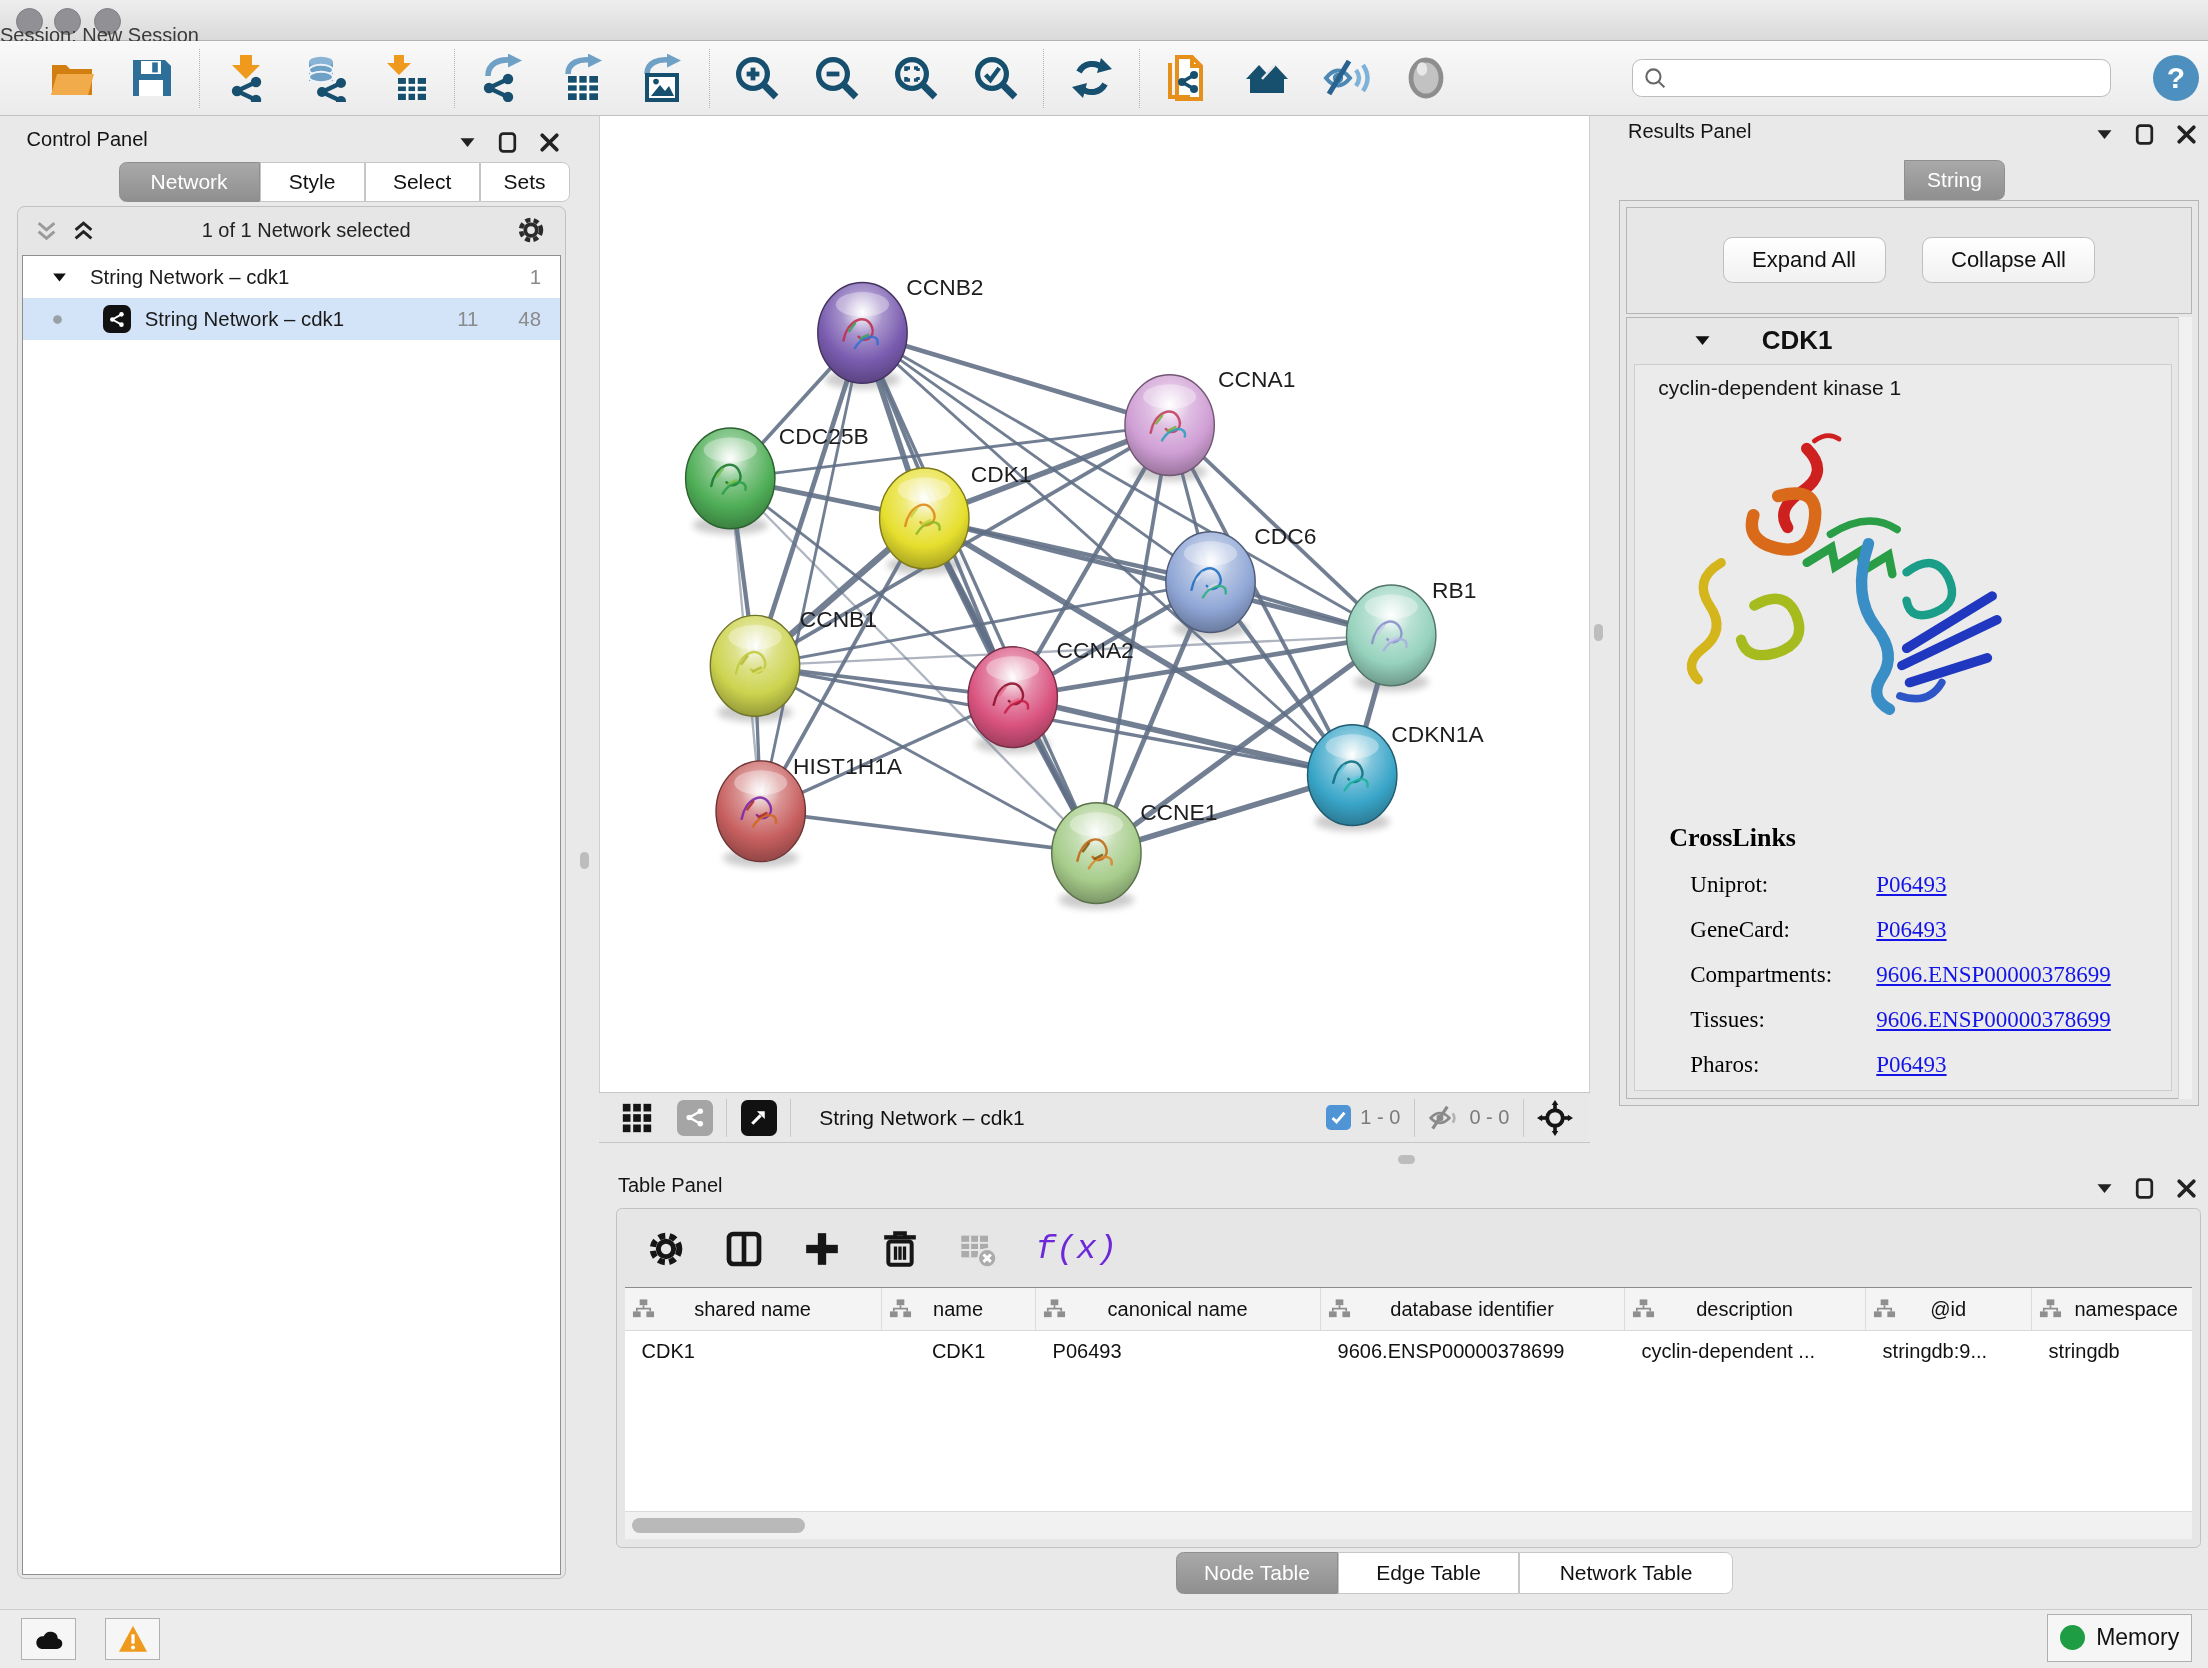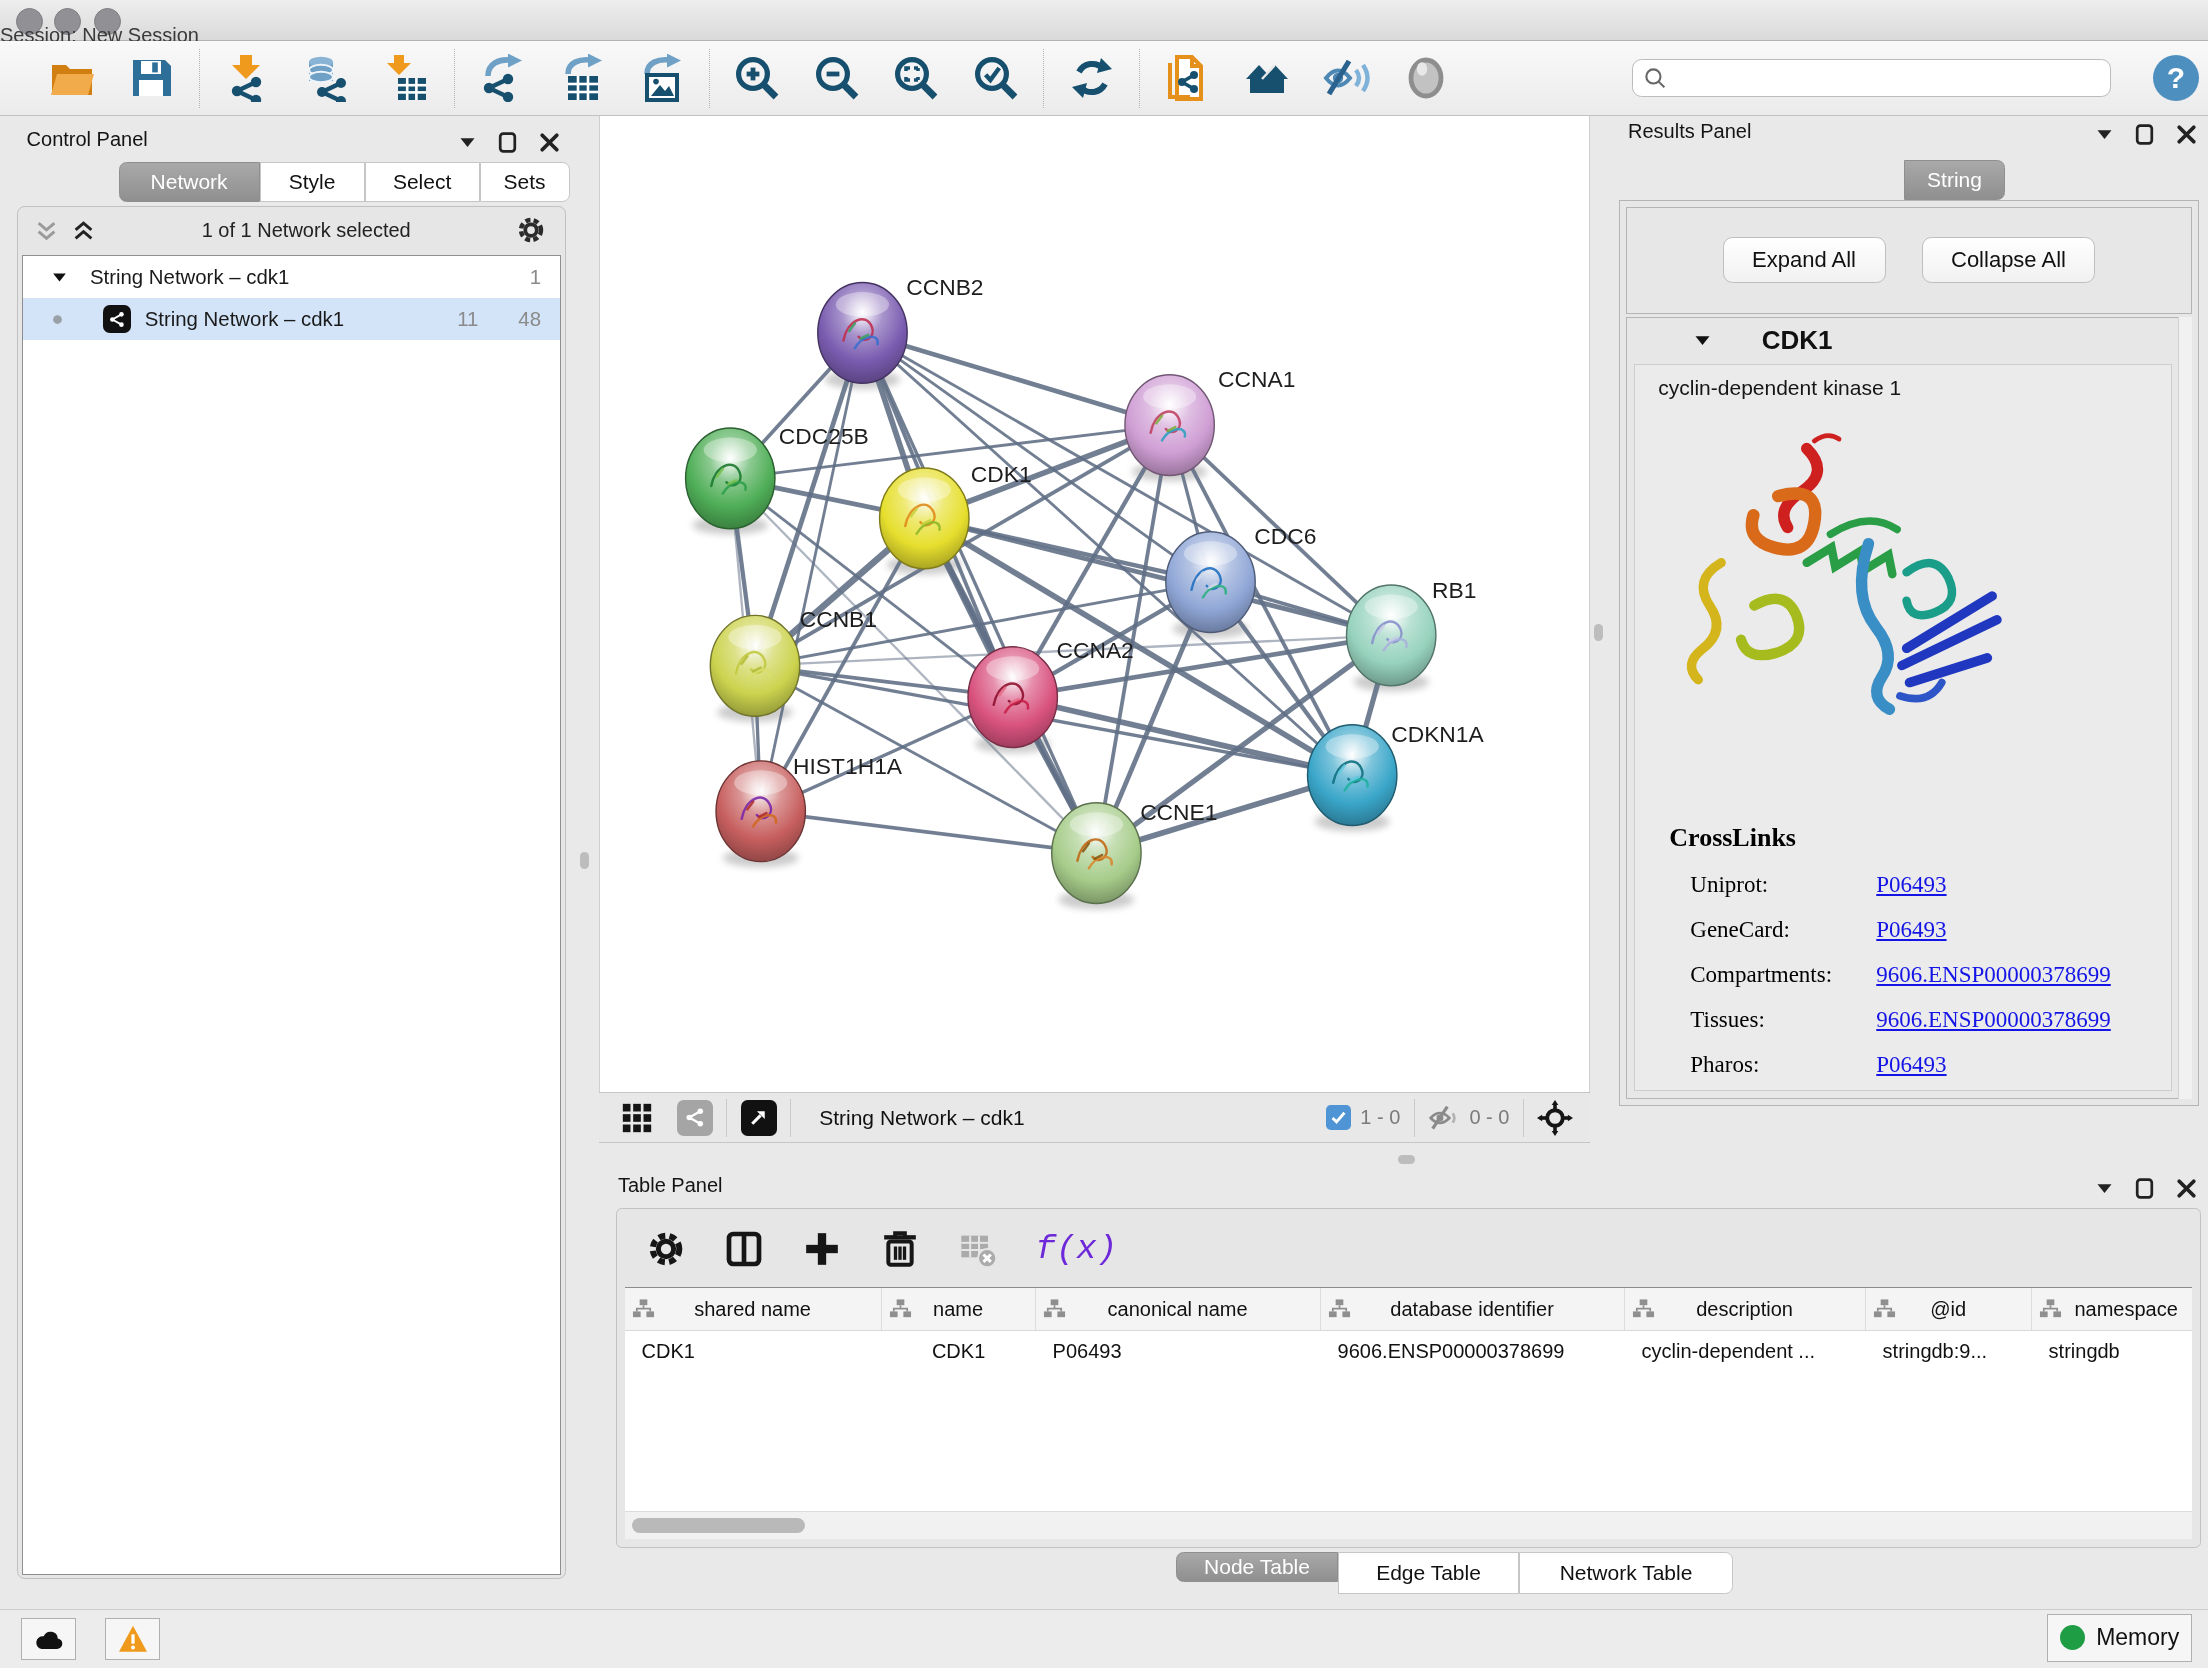--- a/index.html
+++ b/index.html
@@ -982,21 +982,21 @@
               <div class="tp-dcell" style="width: 166px;">stringdb:9...</div>
               <div class="tp-dcell" style="width: 190px;">stringdb</div>
             </div>
           </div>
         <div class="tp-hscroll">
           <div class="tp-thumb"></div>
         </div>
       </div>
     </div>
     <div class="tp-tabs" id="tp-tabs">
-        <div class="seg-tab active seg-first" style="width: 162px; height: 30px;">Node Table</div>
+        <div class="seg-tab active seg-first" style="width: 162px; height: 42px;">Node Table</div>
         <div class="seg-tab" style="width: 181px; height: 42px;">Edge Table</div>
         <div class="seg-tab seg-last" style="width: 214px; height: 42px;">Network Table</div>
       </div>
   </div>
 
   <div class="statusbar">
     <div class="sb-btn" style="left:21px;top:7.6px;width:55px;height:42px">
       <svg style="width:32px;height:32px;color:#111" viewBox="0 0 34 34" width="32" height="32">
           <use href="#cloud-icon"></use>
         </svg>

